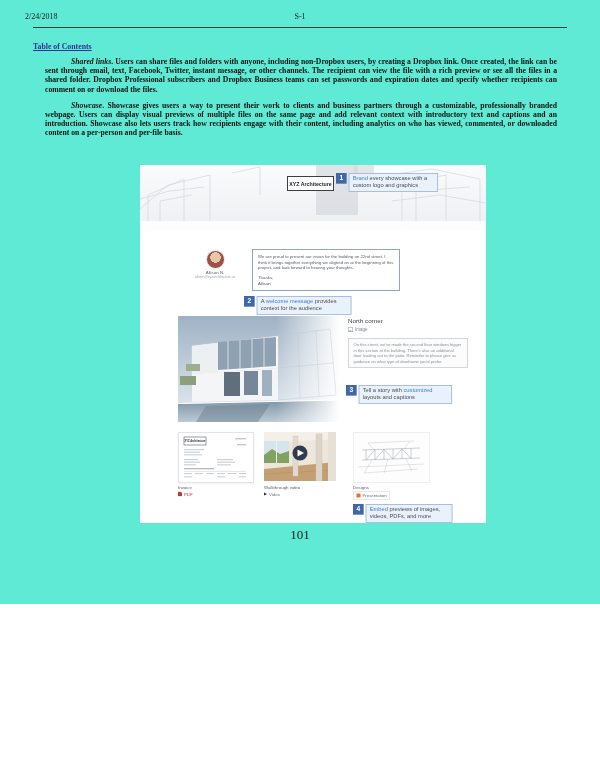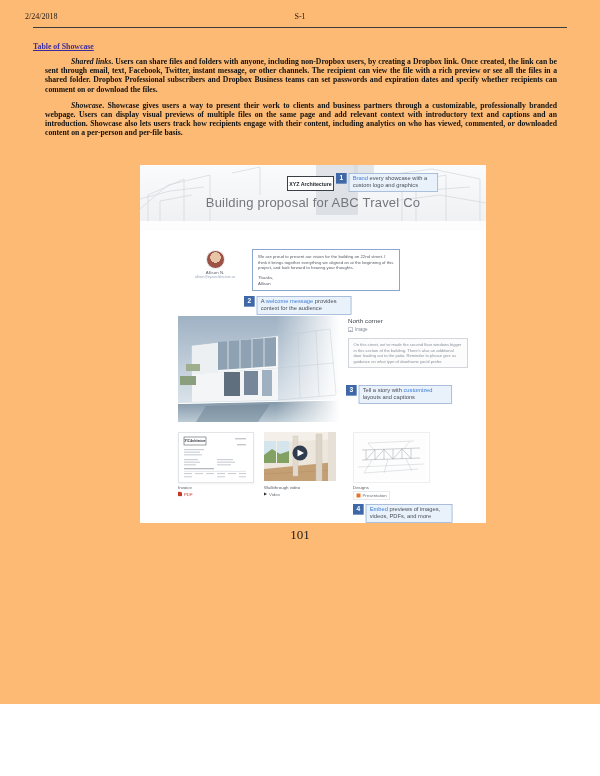--- a/index.html
+++ b/index.html
@@ -1,16 +1,16 @@
 <!DOCTYPE html>
 <html><head>
 <meta charset="utf-8">
 <style>
   html,body{margin:0;padding:0;background:#ffffff;}
-  .page{position:relative;width:600px;height:704px;background:#fdba74;overflow:hidden;
+  .page{position:relative;width:600px;height:604px;background:#5eead4;overflow:hidden;
         font-family:"Liberation Serif",serif;color:#1a1a1a;}
   
   .hdr-date{position:absolute;left:25px;top:12px;font-size:8px;}
   .hdr-form{position:absolute;left:0;right:0;top:12px;text-align:center;font-size:8px;}
   .rule{position:absolute;left:33px;right:33px;top:27px;border-top:1px solid #3c3c3c;}
   .toc{position:absolute;left:33px;top:42px;font-size:7.8px;font-weight:bold;
        text-decoration:underline;color:#3d2b9e;}
   .bodytext{position:absolute;left:45px;top:57px;width:512px;font-size:7.7px;
             line-height:9.2px;text-align:justify;color:#111;}
   .bodytext p{margin:0 0 7px 0;text-indent:26px;font-weight:bold;}
@@ -74,21 +74,21 @@
 </style>
 </head>
 <body>
 
 <div class="page">
 
   <div class="hdr-date">2/24/2018</div>
   <div class="hdr-form">S-1</div>
   <div class="rule"></div>
 
-  <a class="toc" href="#">Table of Showcase</a>
+  <a class="toc" href="#">Table of Contents</a>
 
   <div class="bodytext">
     <p><i>Shared links</i><span>. Users can share files and folders with anyone, including non-Dropbox users, by creating a Dropbox link. Once created, the link can be sent through email, text, Facebook, Twitter, instant message, or other channels. The recipient can view the file with a rich preview or see all the files in a shared folder. Dropbox Professional subscribers and Dropbox Business teams can set passwords and expiration dates and specify whether recipients can comment on or download the files.</span></p>
     <p><i>Showcase</i><span>. Showcase gives users a way to present their work to clients and business partners through a customizable, professionally branded webpage. Users can display visual previews of multiple files on the same page and add relevant context with introductory text and captions and an introduction. Showcase also lets users track how recipients engage with their content, including analytics on who has viewed, commented, or downloaded content on a per-person and per-file basis.</span></p>
   </div>
 
   <div class="fig">
 
     <div class="banner">
       <svg width="346" height="66" viewBox="0 0 346 66">
@@ -100,21 +100,20 @@
           <polyline points="248,10 292,4 340,14 340,60"></polyline>
           <polyline points="262,62 262,18 306,10 306,58"></polyline>
           <polyline points="252,36 300,30 346,38"></polyline>
           <polyline points="276,58 276,26 330,22"></polyline>
           <polyline points="92,8 120,2 120,30"></polyline>
         </g>
         <rect x="176" y="0" width="42" height="50" fill="#c4c8ce" opacity=".45"></rect>
         <rect x="214" y="0" width="20" height="26" fill="#d4d7db" opacity=".6"></rect>
         <rect x="0" y="56" width="346" height="10" fill="#ffffff" opacity=".85"></rect>
       </svg>
-      <div class="fig-title">Building proposal for ABC Travel Co</div>
     </div>
 
     <div class="logo">
       <div class="logo-in">XYZ Architecture</div>
     </div>
 
     <div class="co" style="left:196px;top:8px;">
       <div class="co-num">1</div>
       <div class="co-box" style="width:122px;"><span class="hl">Brand</span><span> every showcase with a custom logo and graphics</span></div>
     </div>

